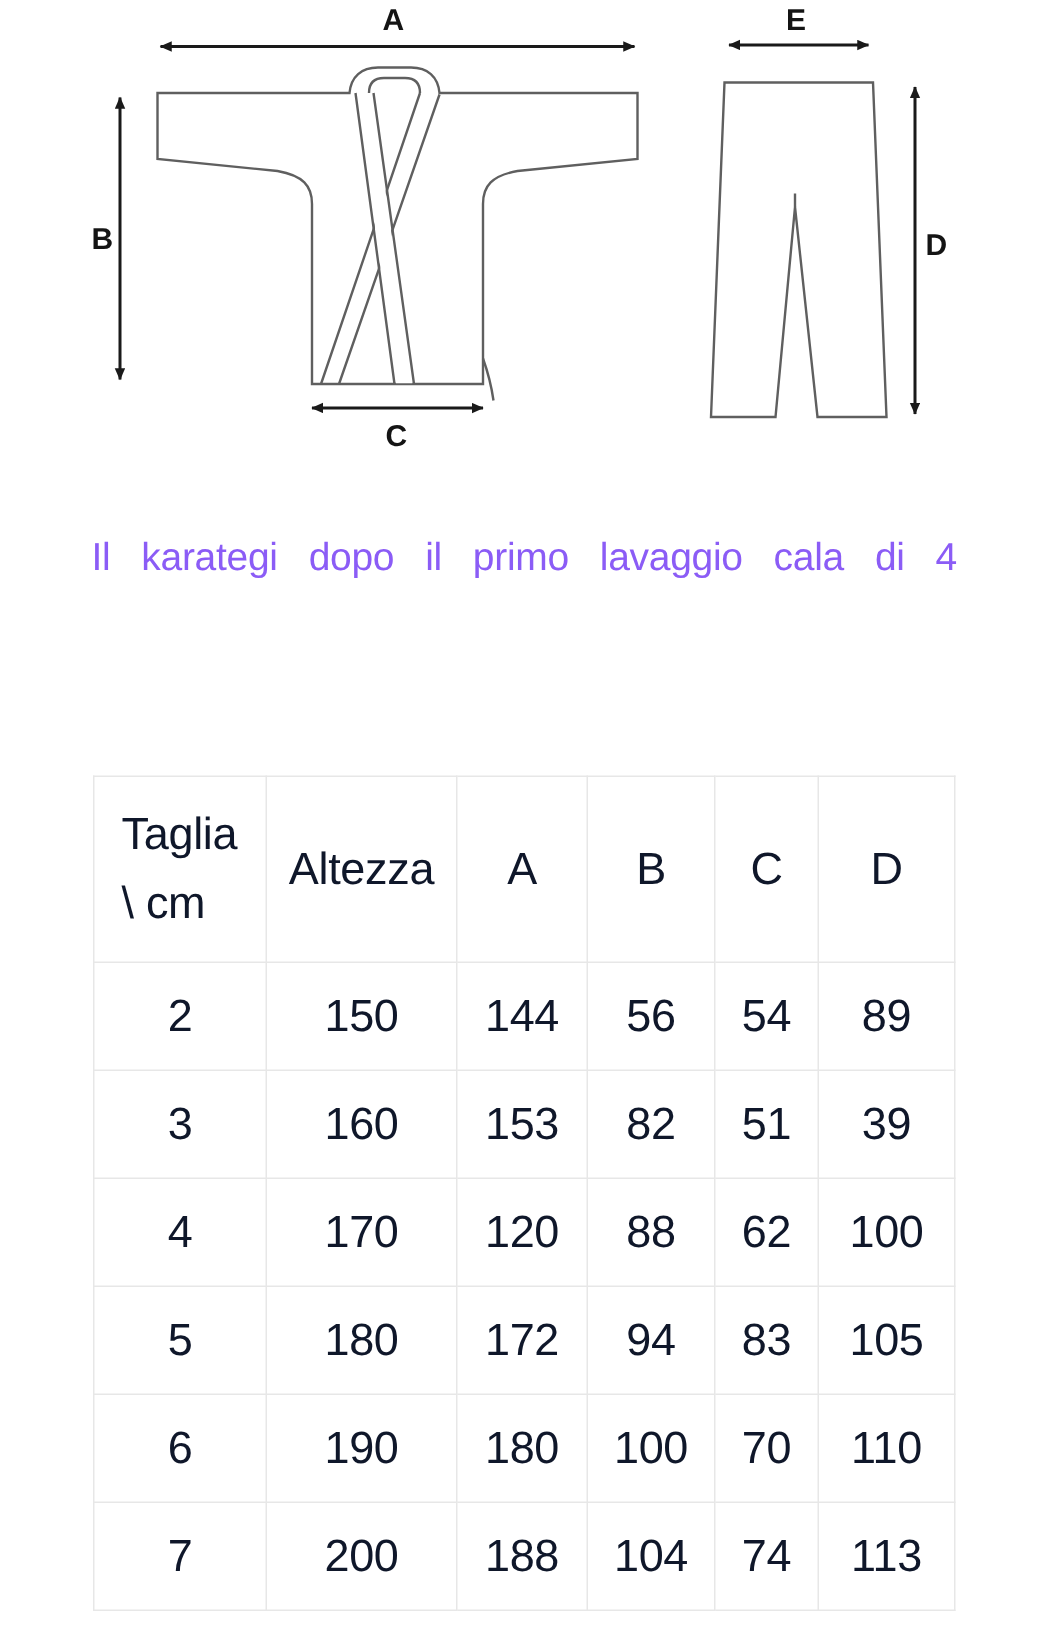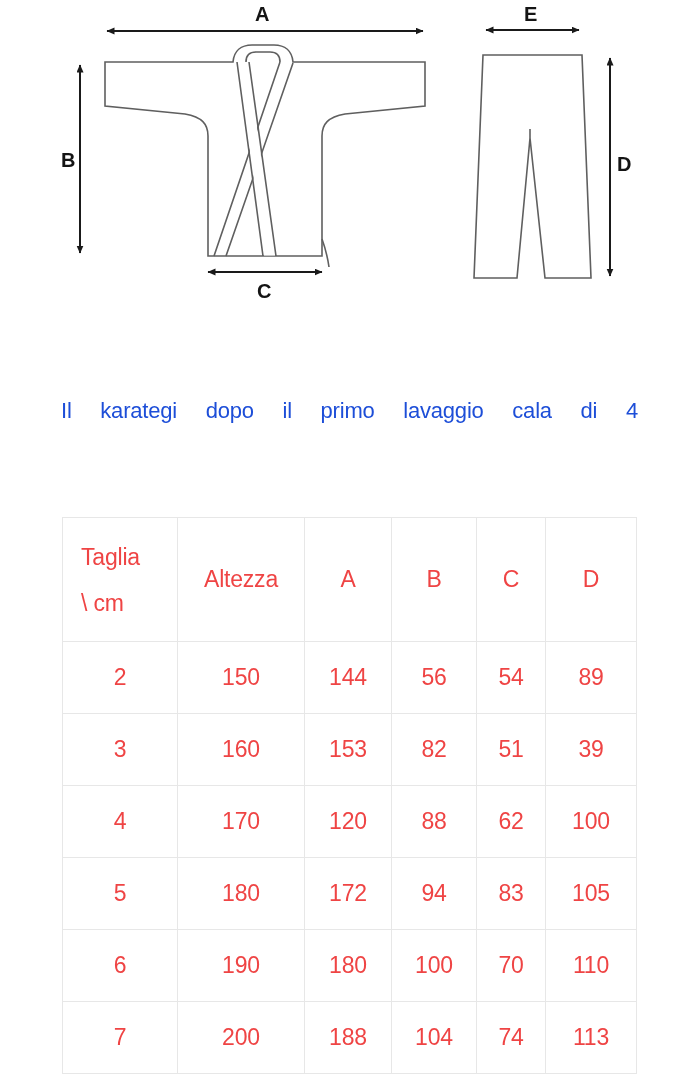--- a/index.html
+++ b/index.html
@@ -18,39 +18,38 @@
   .diagram svg { position: absolute; left: 0; top: 0; }
   .dim-label {
     position: absolute;
     font-size: 20px; font-weight: 700; color: #141414;
     letter-spacing: 0;
     line-height: 1;
   }
   
   .shrink-note {
     position: absolute; left: 61px; top: 351px; width: 577px;
-    font-size: 22px; color: #1d4ed8;
+    font-size: 26px; color: #8b5cf6;
     letter-spacing: -0.2px;
     line-height: 40px;
-    margin-top: 40px;
   }
   .shrink-note .jline {
     text-align: justify;
     text-align-last: justify;
     white-space: nowrap;
   }
   .shrink-note .lline { text-align: left; }
   
   .size-table {
     position: absolute; left: 62px; top: 517px;
     width: 575px;
     border-collapse: collapse;
     table-layout: fixed;
-    font-size: 23px;
-    color: #ef4444;
+    font-size: 30px;
+    color: #0f172a;
     letter-spacing: -0.2px;
   }
   .size-table th, .size-table td {
     border: 1px solid #e7e7e7;
     font-weight: 400;
     text-align: center;
     vertical-align: middle;
     background: #ffffff;
   }
   .size-table thead th { height: 124px; }

